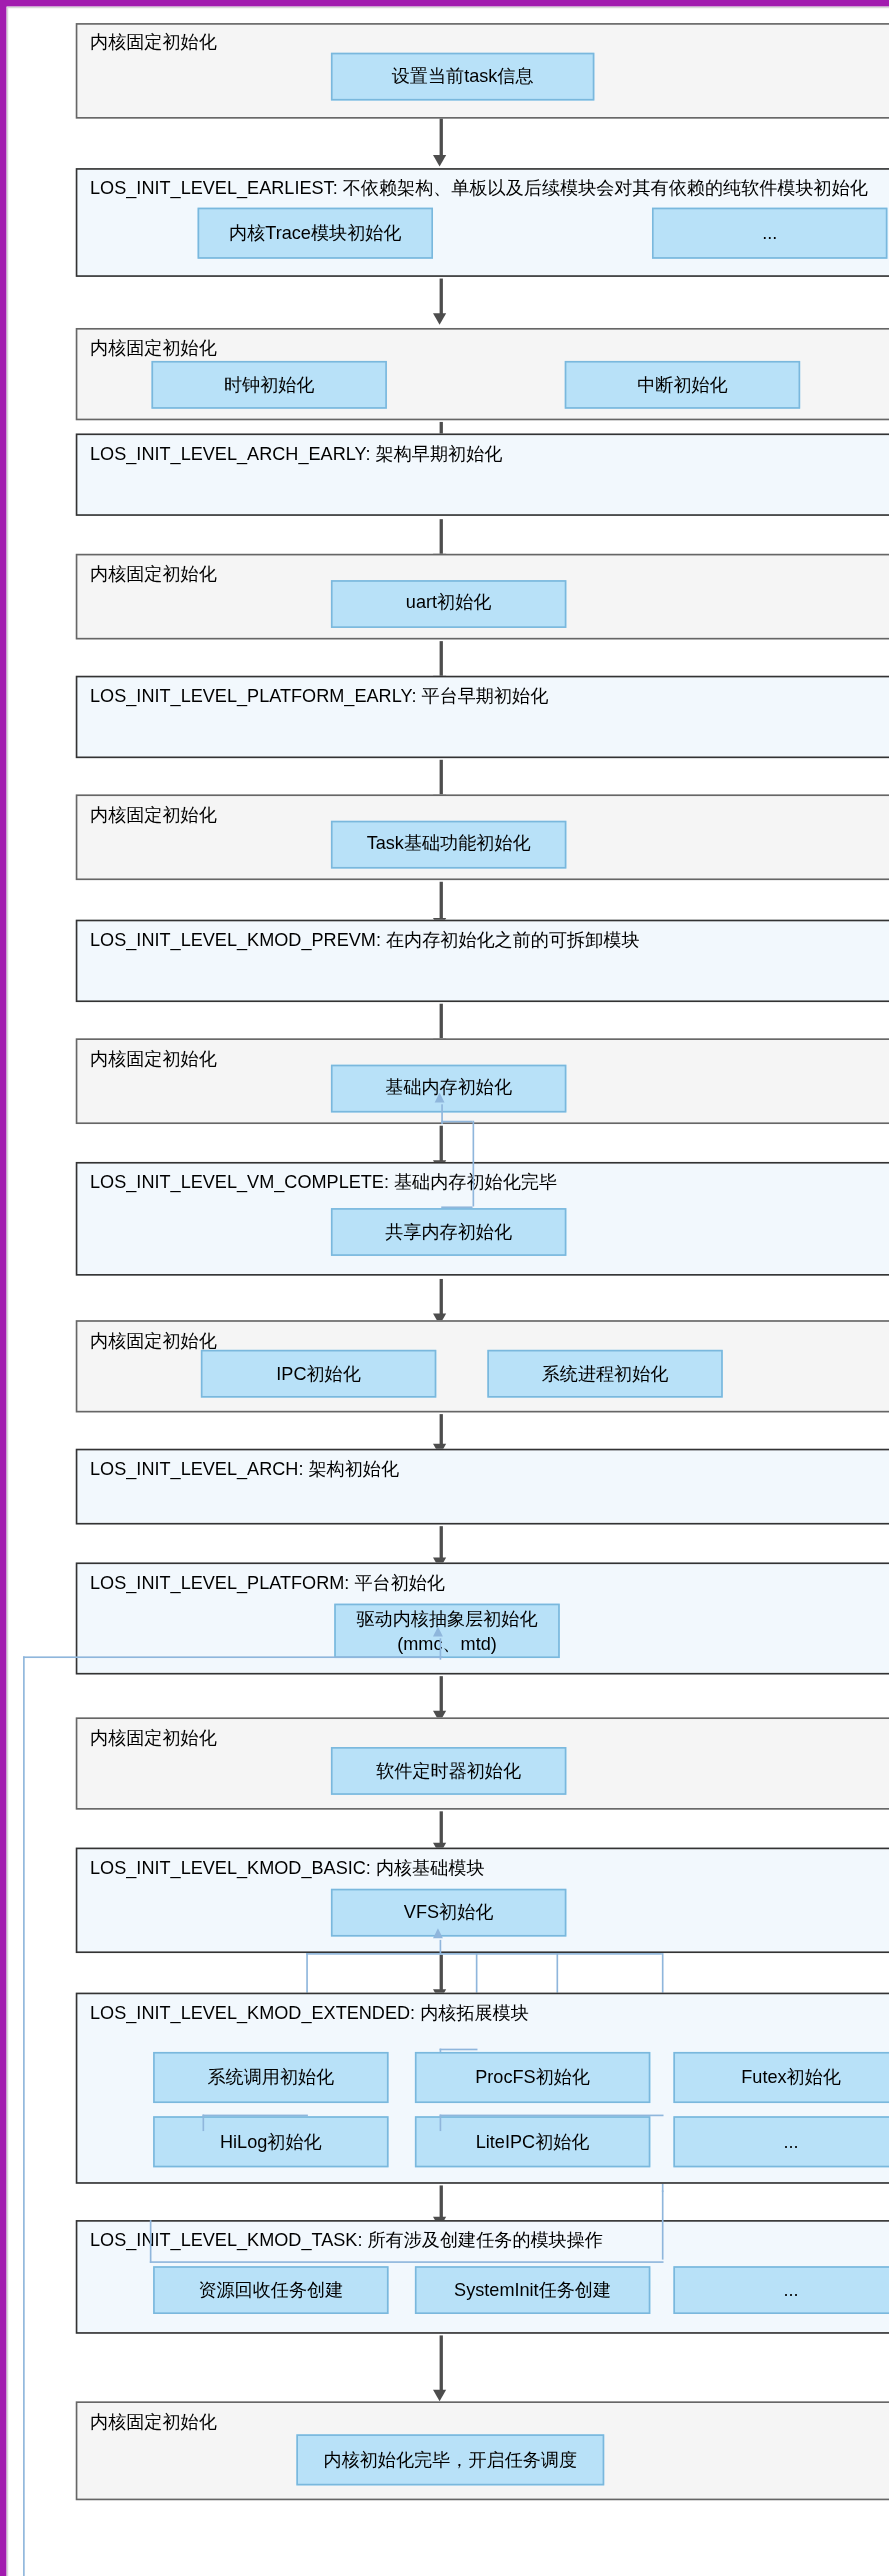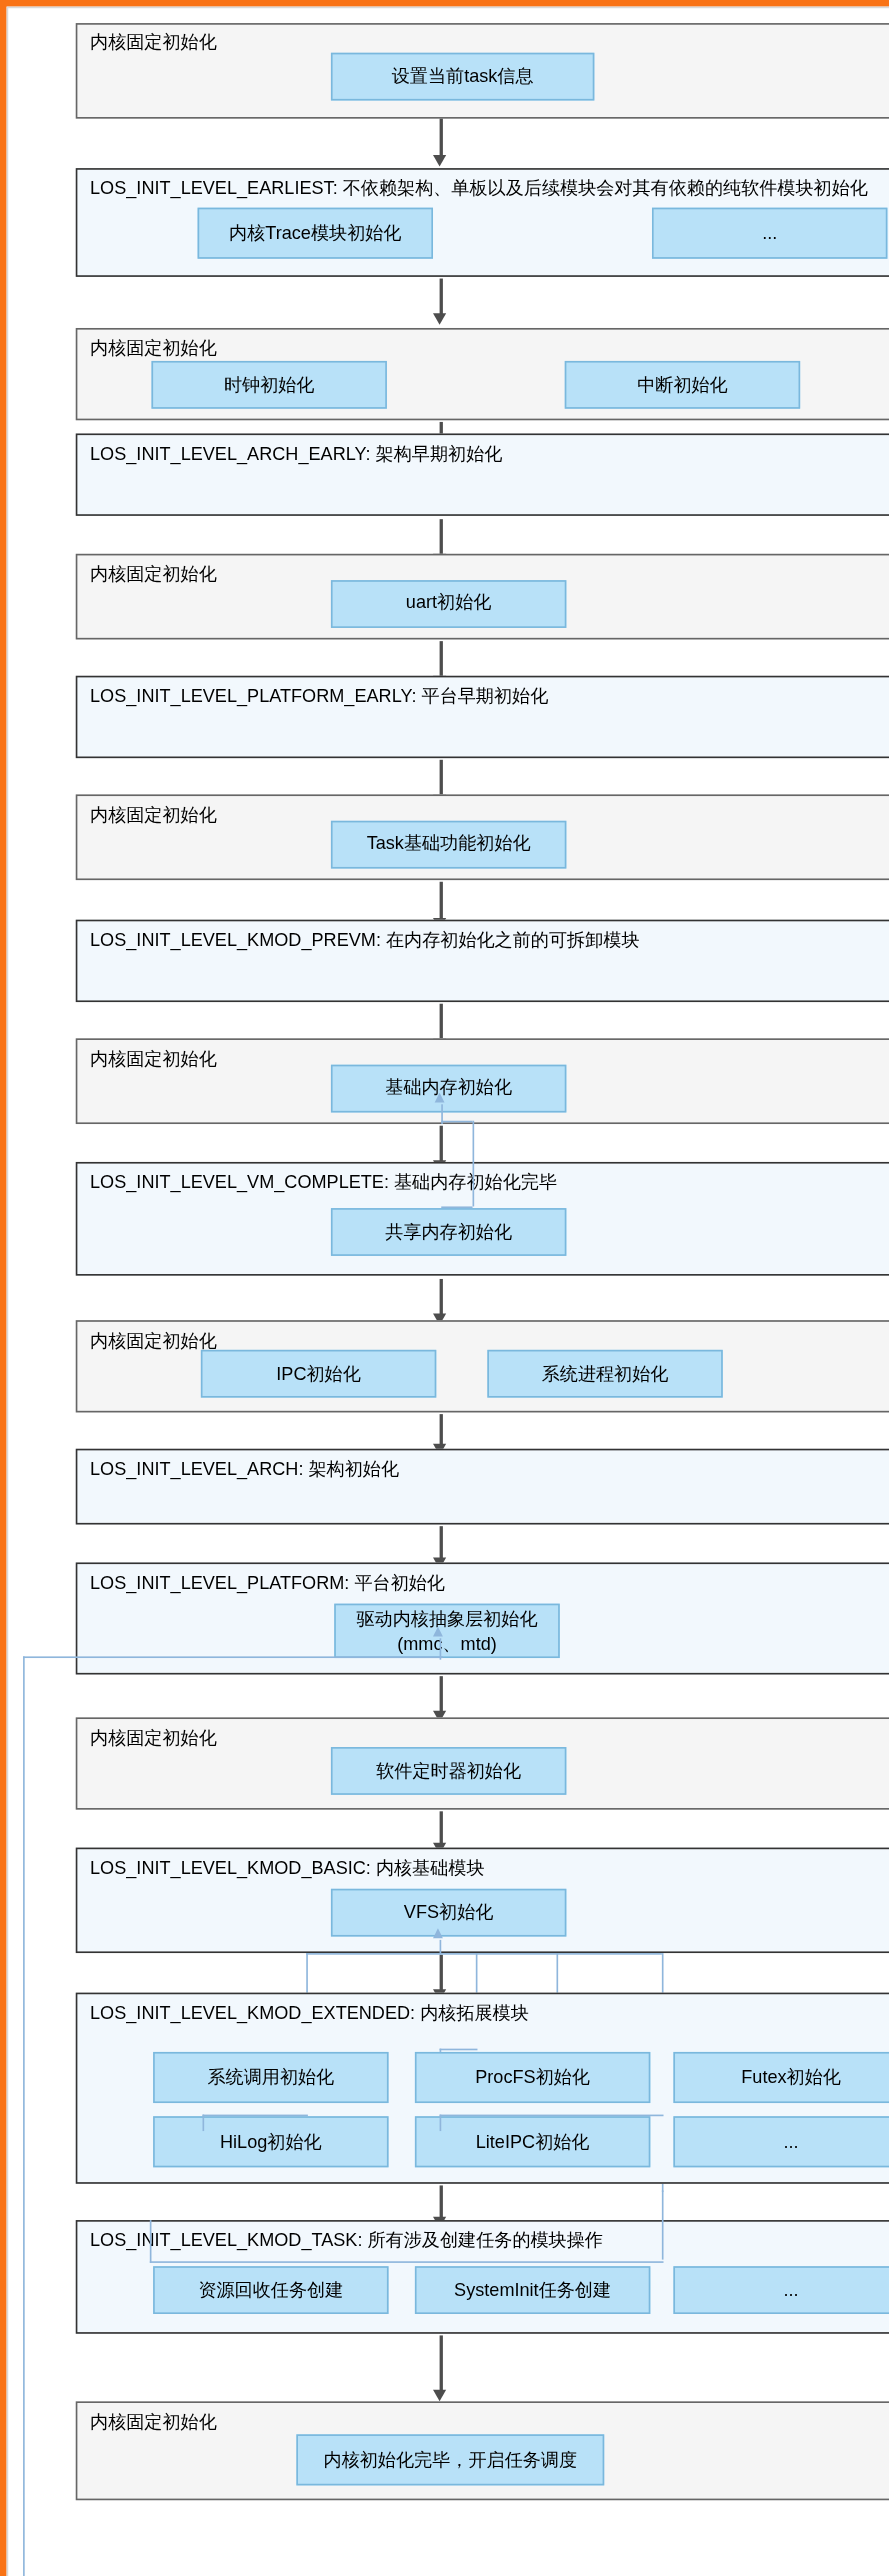--- a/index.html
+++ b/index.html
@@ -5,21 +5,21 @@
   * { box-sizing: border-box; }
   html, body {
     margin: 0; padding: 0;
     background: #ffffff;
     font-family: "Liberation Sans", "DejaVu Sans", sans-serif;
   }
   #page {
     position: relative;
     width: 890px;
     height: 2576px;
-    background: #f97316;
+    background: #a21caf;
     overflow: hidden;
   }
   
   #frame {
     position: absolute;
     left: 3.9px; top: 3.9px;
     width: 882px; height: 2566px;
     border: 1px solid #d9d9d9;
     background: #ffffff;
   }

